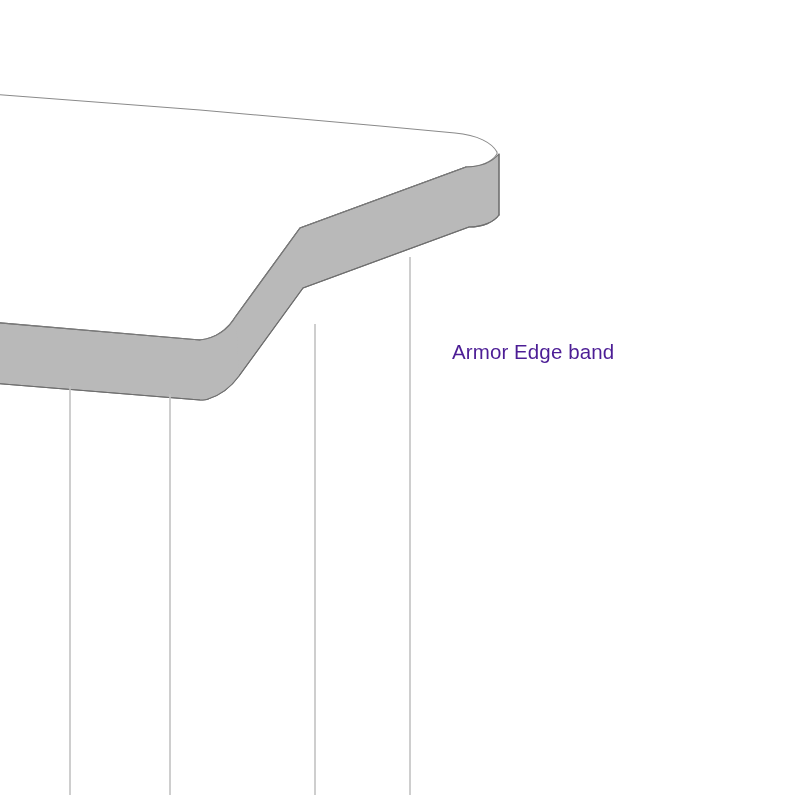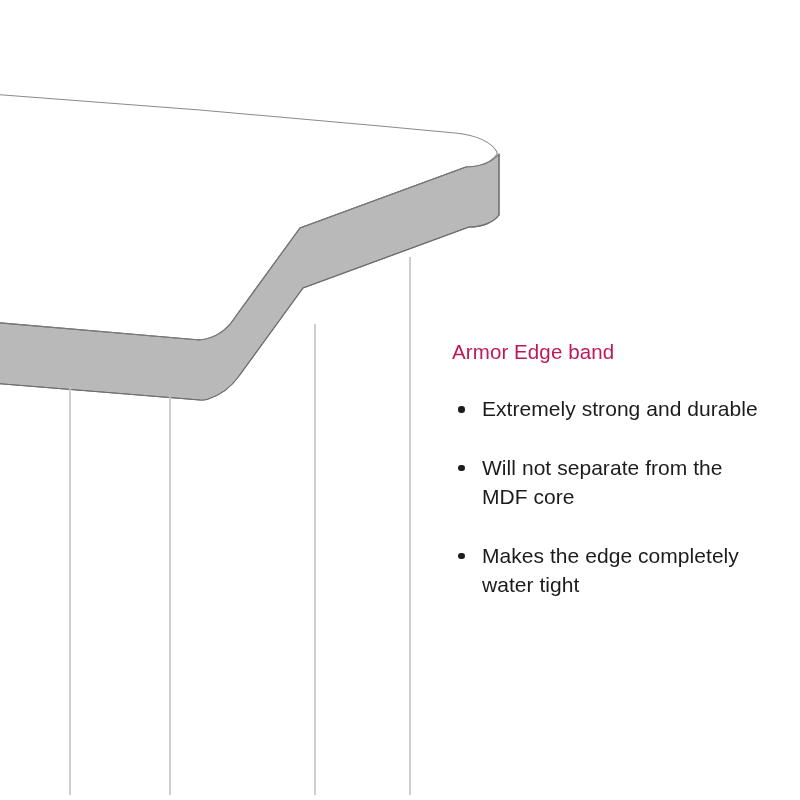--- a/index.html
+++ b/index.html
@@ -28,21 +28,21 @@
   }
   #callout {
     position: absolute;
     left: 452px;
     top: 340px;
     width: 320px;
   }
   .callout-title {
     font-size: 20.5px;
     line-height: 24px;
-    color: #be185d;
+    color: #4c1d95;
     font-weight: 400;
     letter-spacing: 0.1px;
     margin: 0 0 30px 0;
     white-space: nowrap;
   }
   .bullet-list {
     list-style: none;
     margin: 0;
     padding: 0;
   }
@@ -132,29 +132,15 @@
       <line x1="170" y1="394" x2="170" y2="795" stroke="#c2c2c2" stroke-width="1.6"></line>
       <line x1="315" y1="324" x2="315" y2="795" stroke="#c2c2c2" stroke-width="1.6"></line>
       <line x1="410" y1="257" x2="410" y2="795" stroke="#c2c2c2" stroke-width="1.6"></line>
     </g>
 
   </svg>
 
   <div id="callout">
     <div class="callout-title">Armor Edge band</div>
 
-    <ul class="bullet-list">
-      <li class="bullet-item">
-        <span class="bullet-dot"></span>
-        <span class="bullet-text">Extremely strong and durable</span>
-      </li>
-      <li class="bullet-item">
-        <span class="bullet-dot"></span>
-        <span class="bullet-text">Will not separate from the MDF core</span>
-      </li>
-      <li class="bullet-item">
-        <span class="bullet-dot"></span>
-        <span class="bullet-text">Makes the edge completely water tight</span>
-      </li>
-    </ul>
   </div>
 
 </div>
 
 </body></html>

